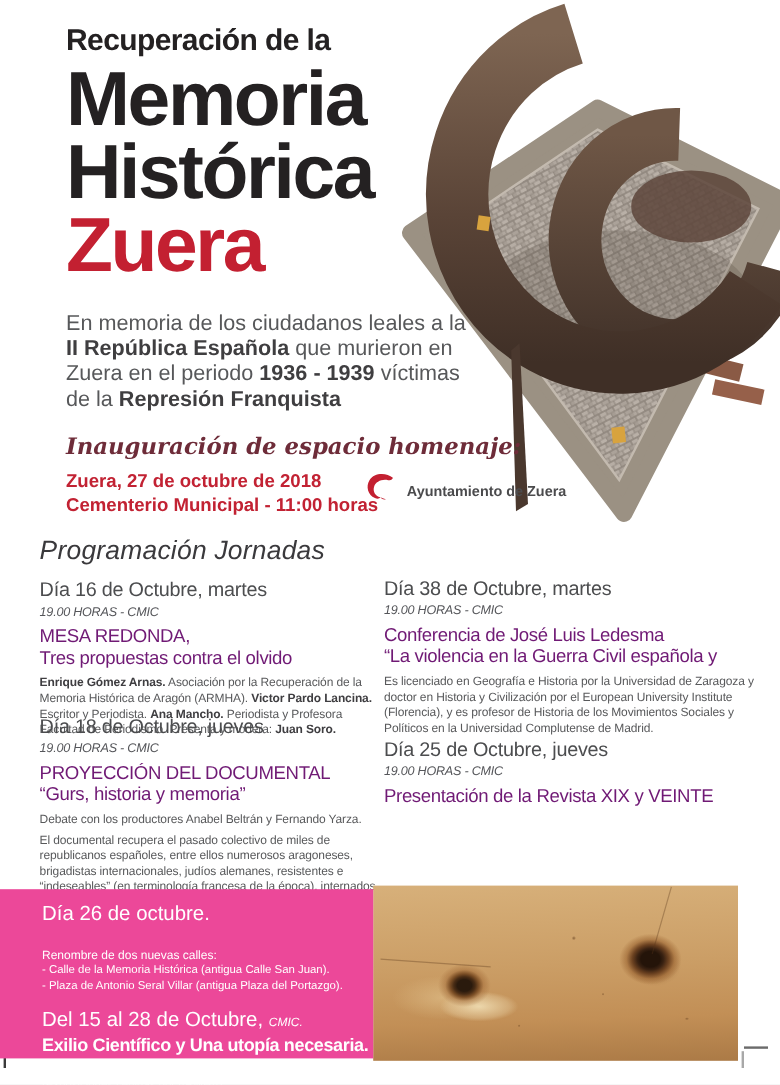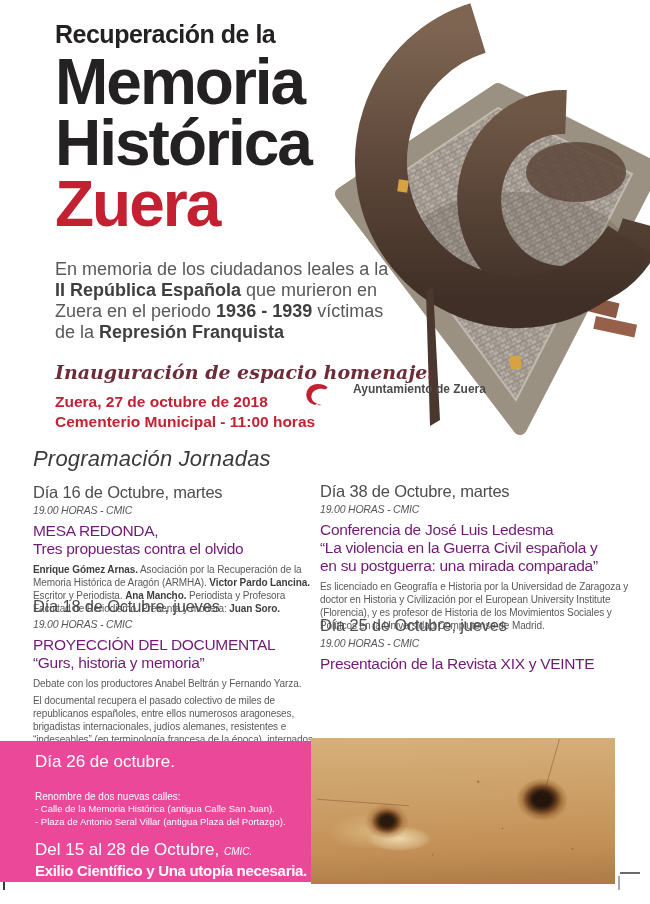--- a/index.html
+++ b/index.html
@@ -20,21 +20,21 @@
          color:#57585a;z-index:3;}
   .intro .b{font-weight:700;color:#3f3e40;}
 
   
   .inaug{position:absolute;left:55px;top:361px;z-index:3;}
   .inaug-head{font-family:"DejaVu Serif", serif;font-style:italic;font-weight:700;
               font-size:19px;color:#6e2c39;}
   .inaug-dates{margin-top:9px;font-size:15.5px;font-weight:700;color:#c22233;line-height:20px;}
 
   
-  .logo{position:absolute;left:304px;top:382px;display:flex;gap:23px;z-index:3;}
+  .logo{position:absolute;left:304px;top:393px;display:flex;align-items:center;gap:9px;z-index:3;}
   .logo-text{font-size:12px;font-weight:700;color:#4b4b4d;}
 
   
   .prog-head{position:absolute;left:33px;top:446px;font-style:italic;font-size:22px;
              color:#3a393c;letter-spacing:0.2px;}
   .event{position:absolute;}
   .ev1{left:33px;top:483px;width:282px;}
   .ev2{left:33px;top:597px;width:282px;}
   .ev3{left:320px;top:482px;width:316px;}
   .ev4{left:320px;top:616px;width:316px;}
@@ -178,21 +178,20 @@
         <p><span>El documental recupera el pasado colectivo de miles de republicanos españoles, entre ellos numerosos aragoneses, brigadistas internacionales, judíos alemanes, resistentes e “indeseables” (en terminología francesa de la época), internados en el campo de Gurs en Francia tras la Guerra Civil.</span></p>
       </div>
   </div>
 
   <div class="event ev3">
     <div class="day">Día 38 de Octubre, martes</div>
     <div class="time">19.00 HORAS - CMIC</div>
     <div class="etitle">
         <div>Conferencia de José Luis Ledesma</div>
         <div>“La violencia en la Guerra Civil española y</div>
-        <div>en su postguerra: una mirada comparada”</div>
       </div>
     <div class="body">
         <p><span>Es licenciado en Geografía e Historia por la Universidad de Zaragoza y doctor en Historia y Civilización por el European University Institute (Florencia), y es profesor de Historia de los Movimientos Sociales y Políticos en la Universidad Complutense de Madrid.</span></p>
       </div>
   </div>
 
   <div class="event ev4">
     <div class="day">Día 25 de Octubre, jueves</div>
     <div class="time">19.00 HORAS - CMIC</div>
     <div class="etitle">

